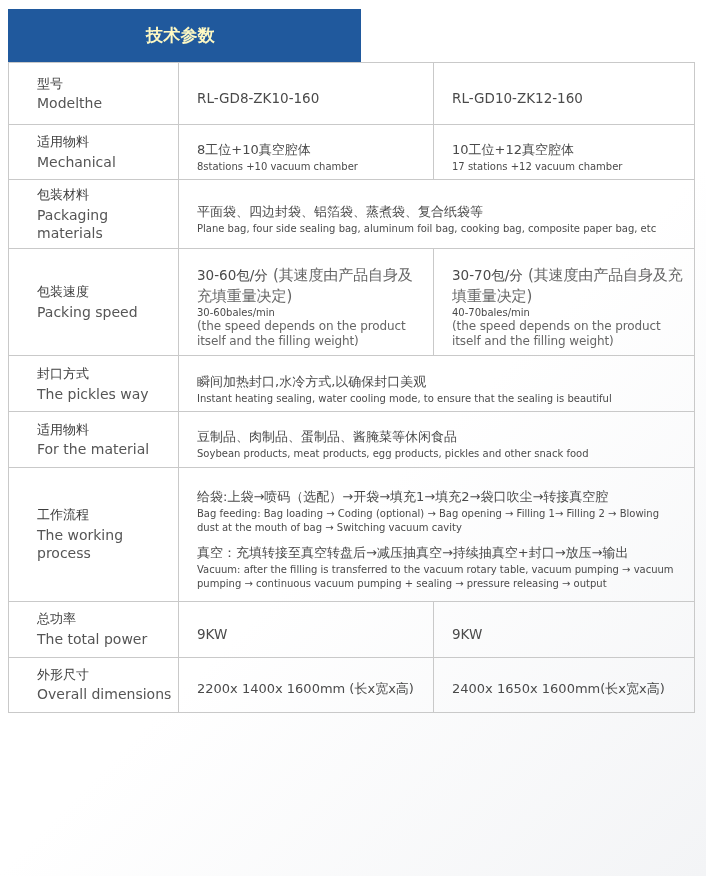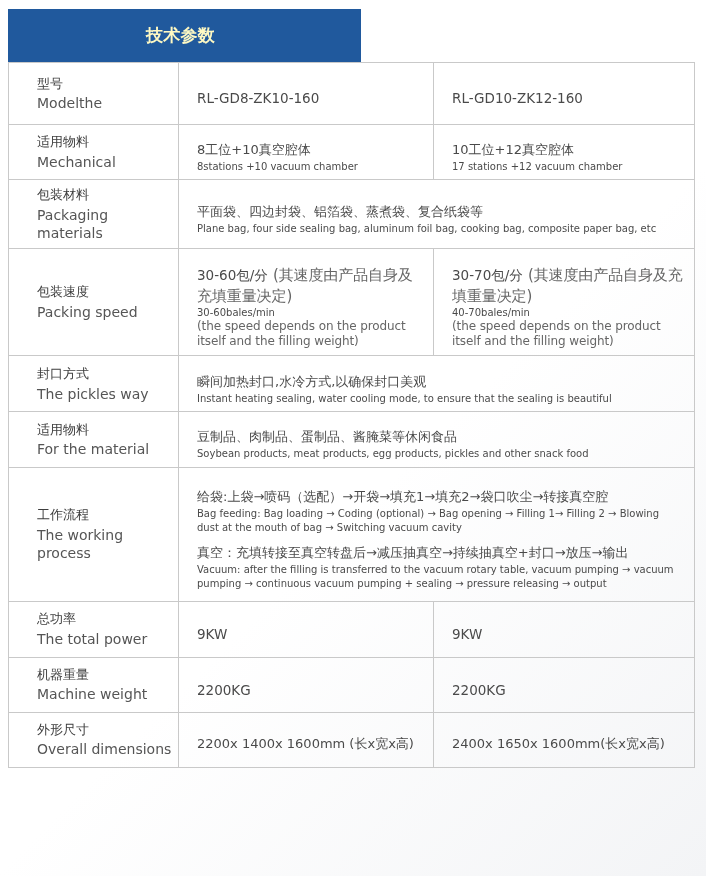--- a/index.html
+++ b/index.html
@@ -160,32 +160,20 @@
         <div class="lab-en">The total power</div>
       </td>
       <td class="val">
         <div class="v-en v-big">9KW</div>
       </td>
       <td class="val">
         <div class="v-en v-big">9KW</div>
       </td>
     </tr>
 
-    <tr style="height:55px">
-      <td class="lab">
-        <div class="lab-zh">机器重量</div>
-        <div class="lab-en">Machine weight</div>
-      </td>
-      <td class="val">
-        <div class="v-en v-big">2200KG</div>
-      </td>
-      <td class="val">
-        <div class="v-en v-big">2200KG</div>
-      </td>
-    </tr>
 
     <tr style="height:55px">
       <td class="lab">
         <div class="lab-zh">外形尺寸</div>
         <div class="lab-en">Overall dimensions</div>
       </td>
       <td class="val">
         <div class="v-zh">2200x 1400x 1600mm (长x宽x高)</div>
       </td>
       <td class="val">

